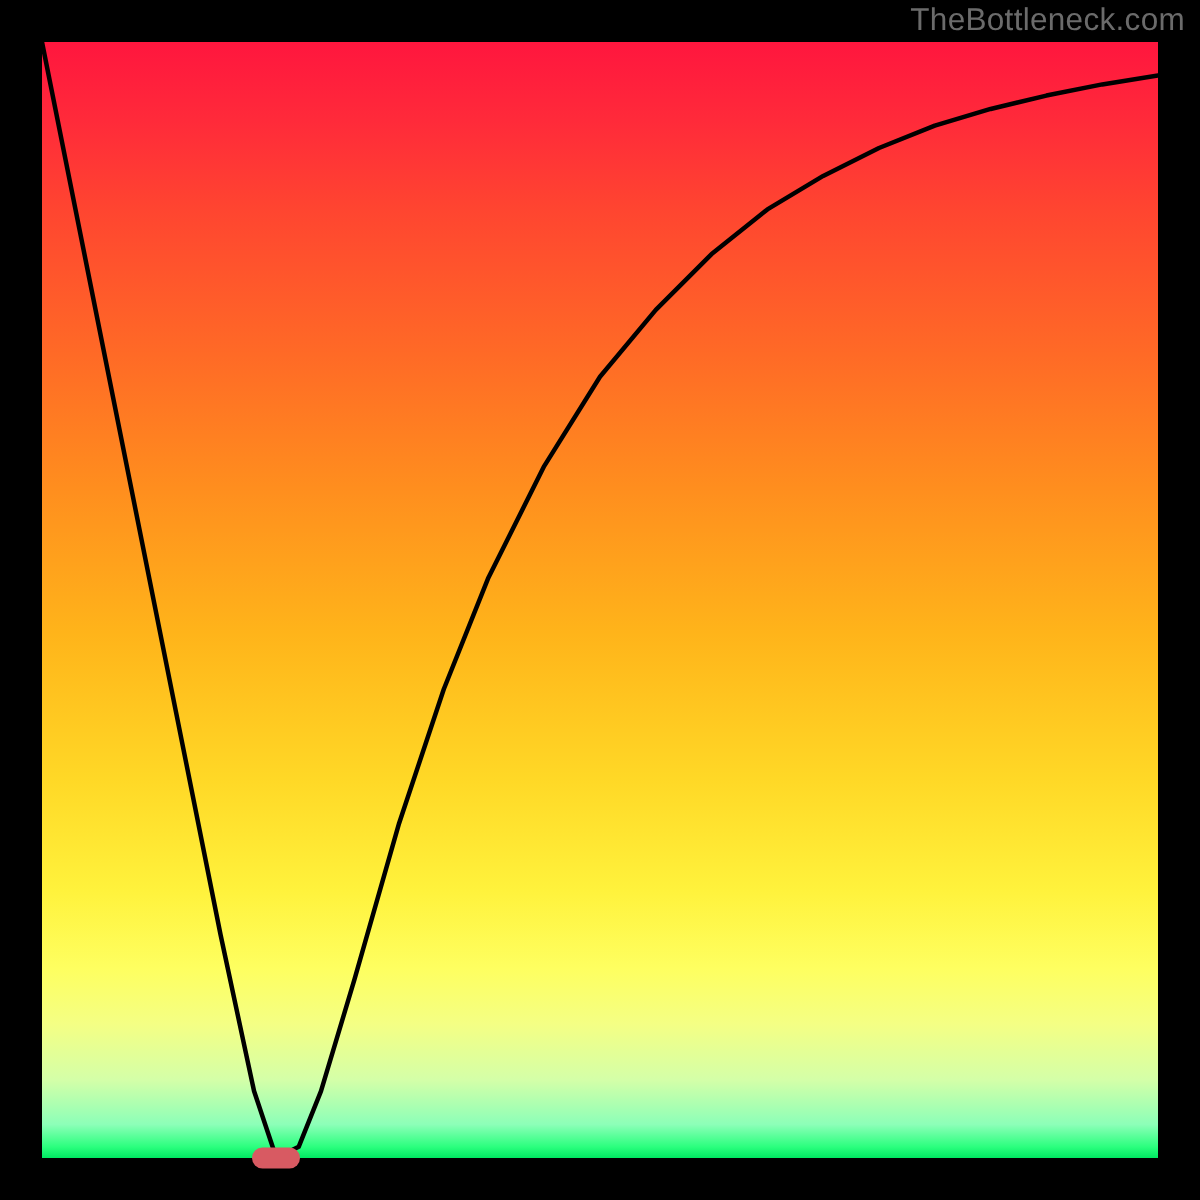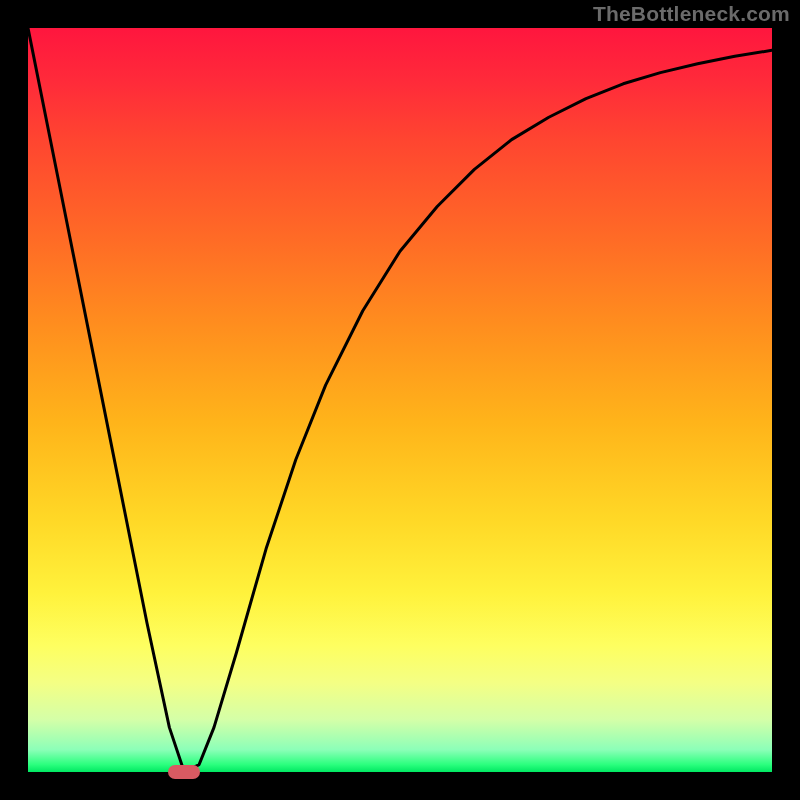--- a/index.html
+++ b/index.html
@@ -48,21 +48,21 @@
     width: 744px;
     height: 744px;
     display: block;
   }
   .watermark {
     position: absolute;
     top: 2px;
     right: 10px;
     color: #6b6b6b;
     font-size: 21px;
-    font-weight: 700;
+    font-weight: 400;
     letter-spacing: 0.2px;
   }
   .marker {
     position: absolute;
     width: 32px;
     height: 14px;
     border-radius: 7px;
     background: #d85a62;
     transform: translate(-50%, -50%);
   }

